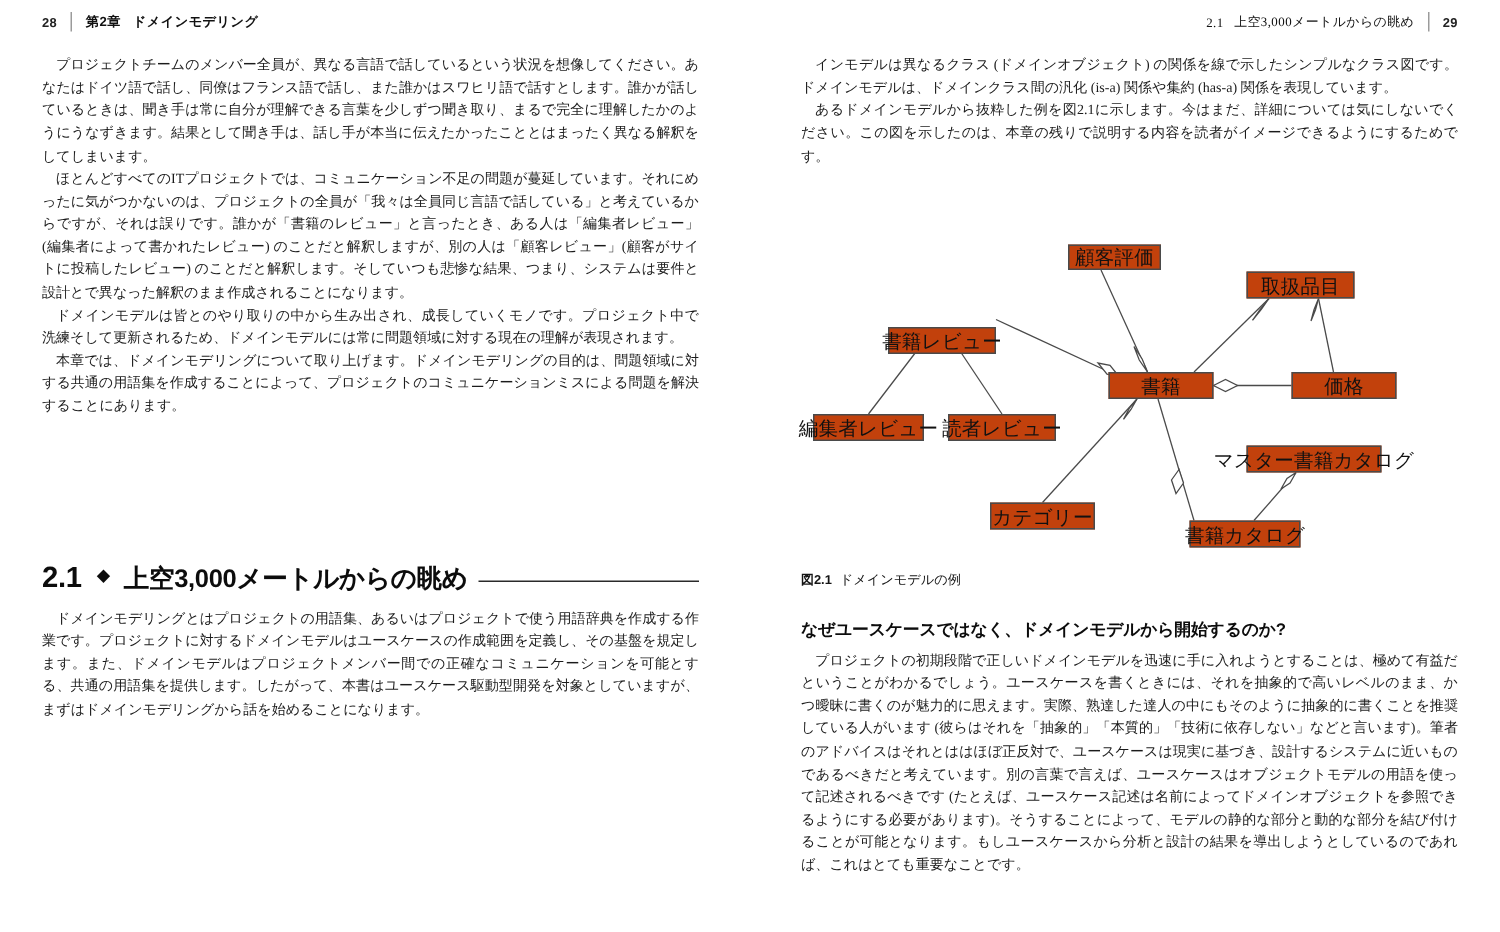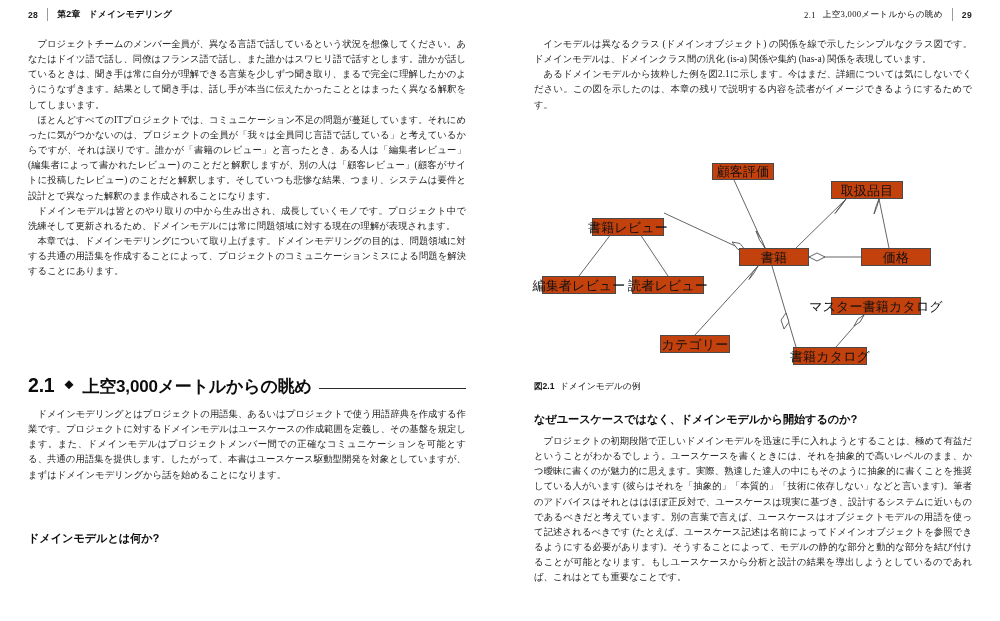--- a/index.html
+++ b/index.html
@@ -195,21 +195,20 @@
       <div class="sec-head">
         <span class="num">2.1</span>
         <span class="dia">◆</span>
         <span class="ttl">上空3,000メートルからの眺め</span>
         <span class="tail"></span>
       </div>
       <p class="para" style="margin-top:9px;">ドメインモデリングとはプロジェクトの用語集、あるいはプロジェクトで使う用語辞典を作成する作業です。プロジェクトに対するドメインモデルはユースケースの作成範囲を定義し、その基盤を規定します。また、ドメインモデルはプロジェクトメンバー間での正確なコミュニケーションを可能とする、共通の用語集を提供します。したがって、本書はユースケース駆動型開発を対象としていますが、まずはドメインモデリングから話を始めることになります。</p>
     </div>
 
     <div class="body-col" style="top:531px;">
-      <div class="sub-head">ドメインモデルとは何か?</div>
     </div>
   </div>
 
   <div class="page page-right">
 
     <div class="runhead runhead-right">
       <span class="sectnum">2.1</span>
       <span class="secttitle">上空3,000メートルからの眺め</span>
       <span class="rule-v"></span>
       <span class="folio">29</span>

